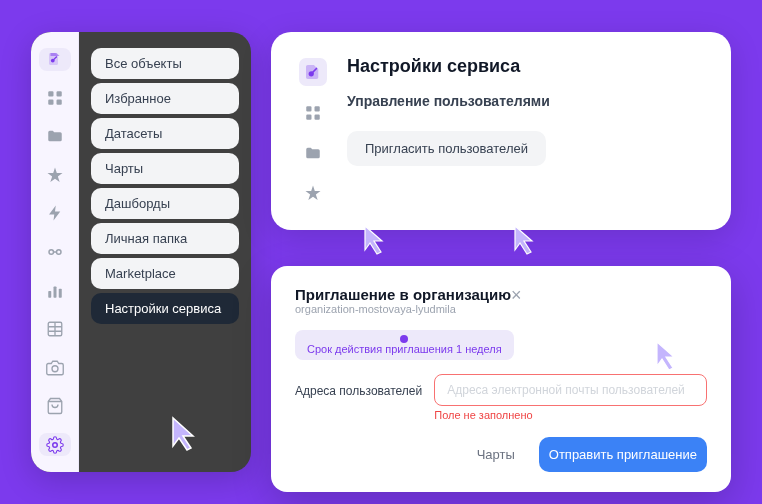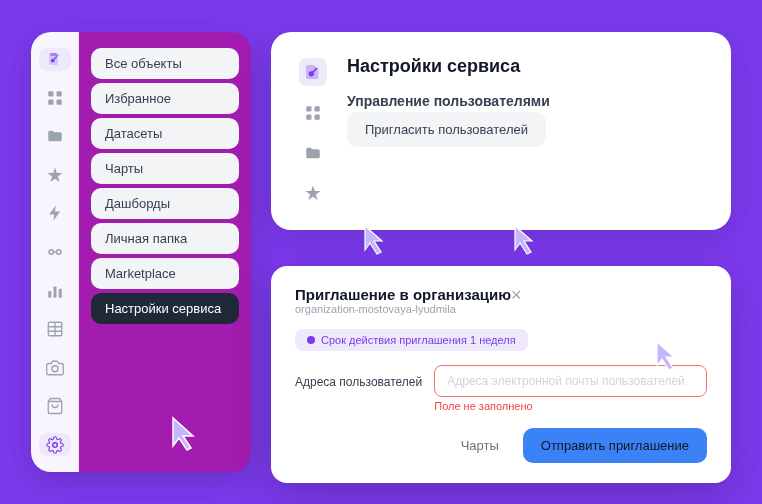--- a/index.html
+++ b/index.html
@@ -19,21 +19,21 @@
       height: 460px;
       position: relative;
       display: flex;
       gap: 20px;
       align-items: flex-start;
       padding: 10px;
     }
 
     
     .sidebar-panel {
-      background: #a21caf;
+      background: #404040;
       border-radius: 20px;
       width: 220px;
       height: 440px;
       display: flex;
       flex-direction: row;
       overflow: hidden;
       box-shadow: 0 8px 32px rgba(0,0,0,0.18);
       flex-shrink: 0;
     }
 
@@ -132,21 +132,21 @@
       font-size: 18px;
       font-weight: 700;
       color: #111827;
       margin-bottom: 16px;
     }
 
     .section-subtitle {
       font-size: 14px;
       font-weight: 600;
       color: #374151;
-      margin-bottom: 3px;
+      margin-bottom: 22px;
     }
 
     .buttons-row {
       display: flex;
       gap: 12px;
       align-items: center;
       flex-wrap: wrap;
     }
 
     .btn-invite {
@@ -218,22 +218,23 @@
 
     .expiry-badge {
       background: #ede9fa;
       color: #7c3aed;
       font-size: 11px;
       font-weight: 500;
       padding: 5px 12px;
       border-radius: 8px;
       display: inline-flex;
       align-items: center;
-      gap: 6px;
+      gap: 0;
       margin-bottom: 14px;
+      flex-direction: column;
     }
 
     .expiry-dot {
       width: 8px;
       height: 8px;
       border-radius: 50%;
       background: #7c3aed;
     }
 
     .form-row {
@@ -289,26 +290,26 @@
       background: none;
       border: none;
       font-size: 13px;
       color: #6b7280;
       cursor: pointer;
       padding: 8px 14px;
     }
 
     .btn-send {
       background: #3b82f6;
-      color: #0f172a;
+      color: #ffffff;
       border: none;
       border-radius: 10px;
       font-size: 13px;
       font-weight: 500;
-      padding: 10px 18px;
+      padding: 10px 10px;
       cursor: pointer;
       text-align: right;
     }
 
     
     .logo-mark {
       width: 28px;
       height: 28px;
       display: flex;
       align-items: center;

